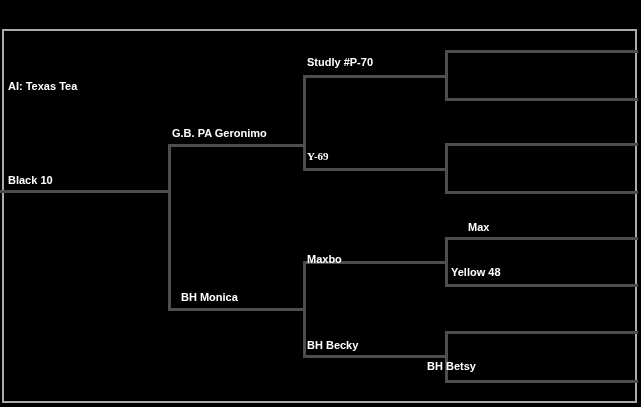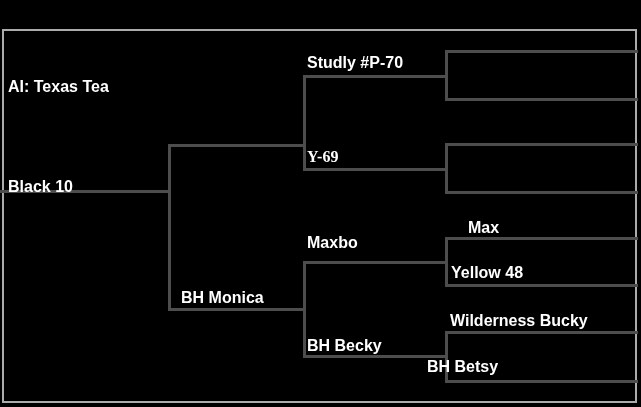--- a/index.html
+++ b/index.html
@@ -31,21 +31,21 @@
   }
   .vl {
     position: absolute;
     width: 3px;
     background: var(--line, #4d4d4d);
   }
   .lbl {
     position: absolute;
     color: var(--text, #ffffff);
     font-weight: bold;
-    font-size: 16px;
+    font-size: 11px;
     line-height: 13px;
     white-space: nowrap;
   }
 </style>
 </head>
 <body>
 
 <div class="stage" style="--bg: #000000; --line: #4d4d4d; --frame: #ababab; --text: #ffffff;">
 
   <div class="border-frame"></div>
@@ -71,24 +71,24 @@
 
   <div class="vl" style="left:168px; top:144px; height:167px;"></div>
   <div class="vl" style="left:303px; top:75px;  height:96px;"></div>
   <div class="vl" style="left:303px; top:261px; height:97px;"></div>
   <div class="vl" style="left:445px; top:50px;  height:51px;"></div>
   <div class="vl" style="left:445px; top:143px; height:51px;"></div>
   <div class="vl" style="left:445px; top:237px; height:50px;"></div>
   <div class="vl" style="left:445px; top:331px; height:52px;"></div>
 
   <div class="lbl" style="left:8px;   top:80px;">AI: Texas Tea</div>
-  <div class="lbl" style="left:8px;   top:180px;">Black 10</div>
+  <div class="lbl" style="left:8px;   top:174px;">Black 10</div>
+  <div class="lbl" style="left:172px; top:127px;">G.B. PA Geronimo</div>
   <div class="lbl" style="left:173px; top:291px;margin-left:8px;">BH Monica</div>
   <div class="lbl" style="left:307px; top:56px;">Studly #P-70</div>
   <div class="lbl" style="left:307px; top:150px;font-family:Liberation Serif, serif;">Y-69</div>
-  <div class="lbl" style="left:307px; top:236px;">Maxbo</div>
+  <div class="lbl" style="left:307px; top:253px;">Maxbo</div>
   <div class="lbl" style="left:307px; top:339px;">BH Becky</div>
   <div class="lbl" style="left:468px; top:221px;">Max</div>
   <div class="lbl" style="left:451px; top:266px;">Yellow 48</div>
-  <div class="lbl" style="left:450px; top:314px;">Wilderness Bucky</div>
   <div class="lbl" style="left:427px; top:360px;">BH Betsy</div>
 
 </div>
 
 </body></html>

